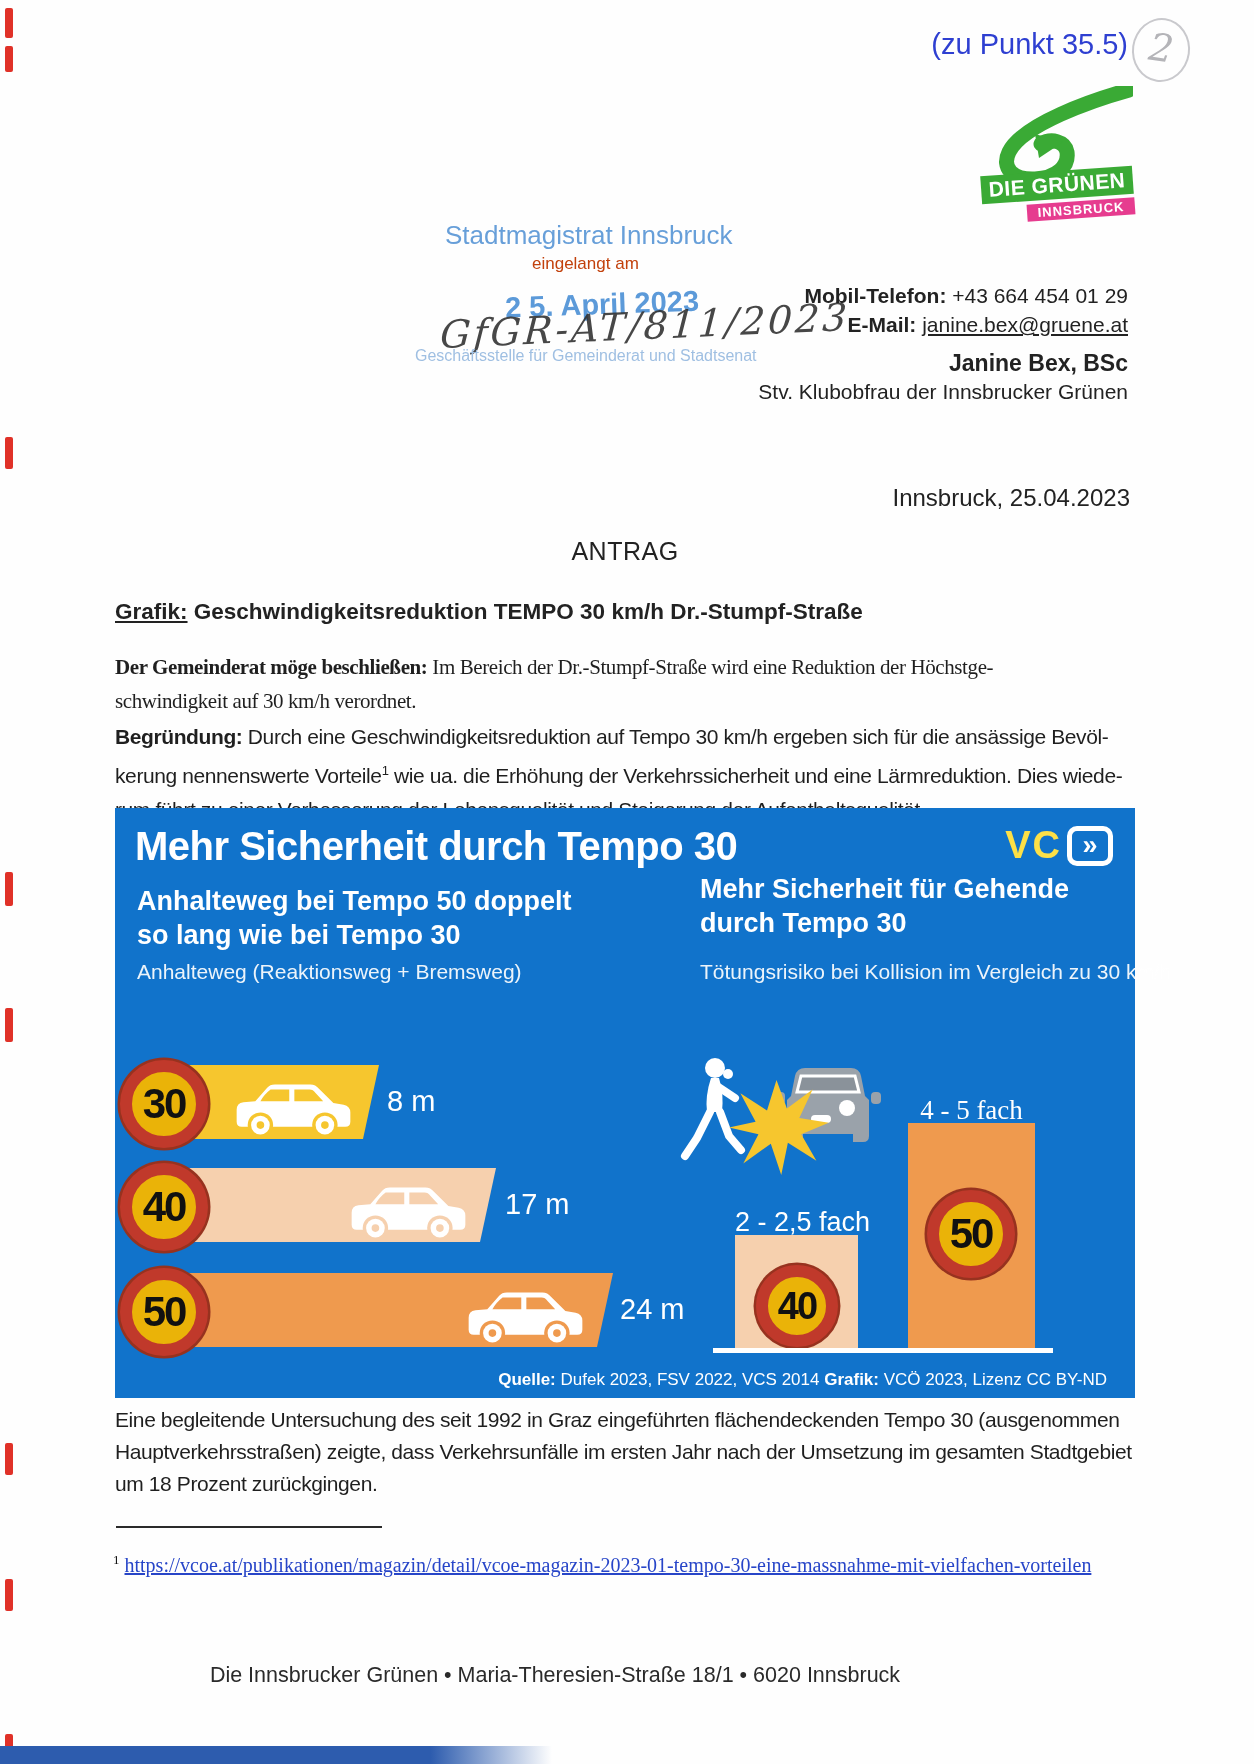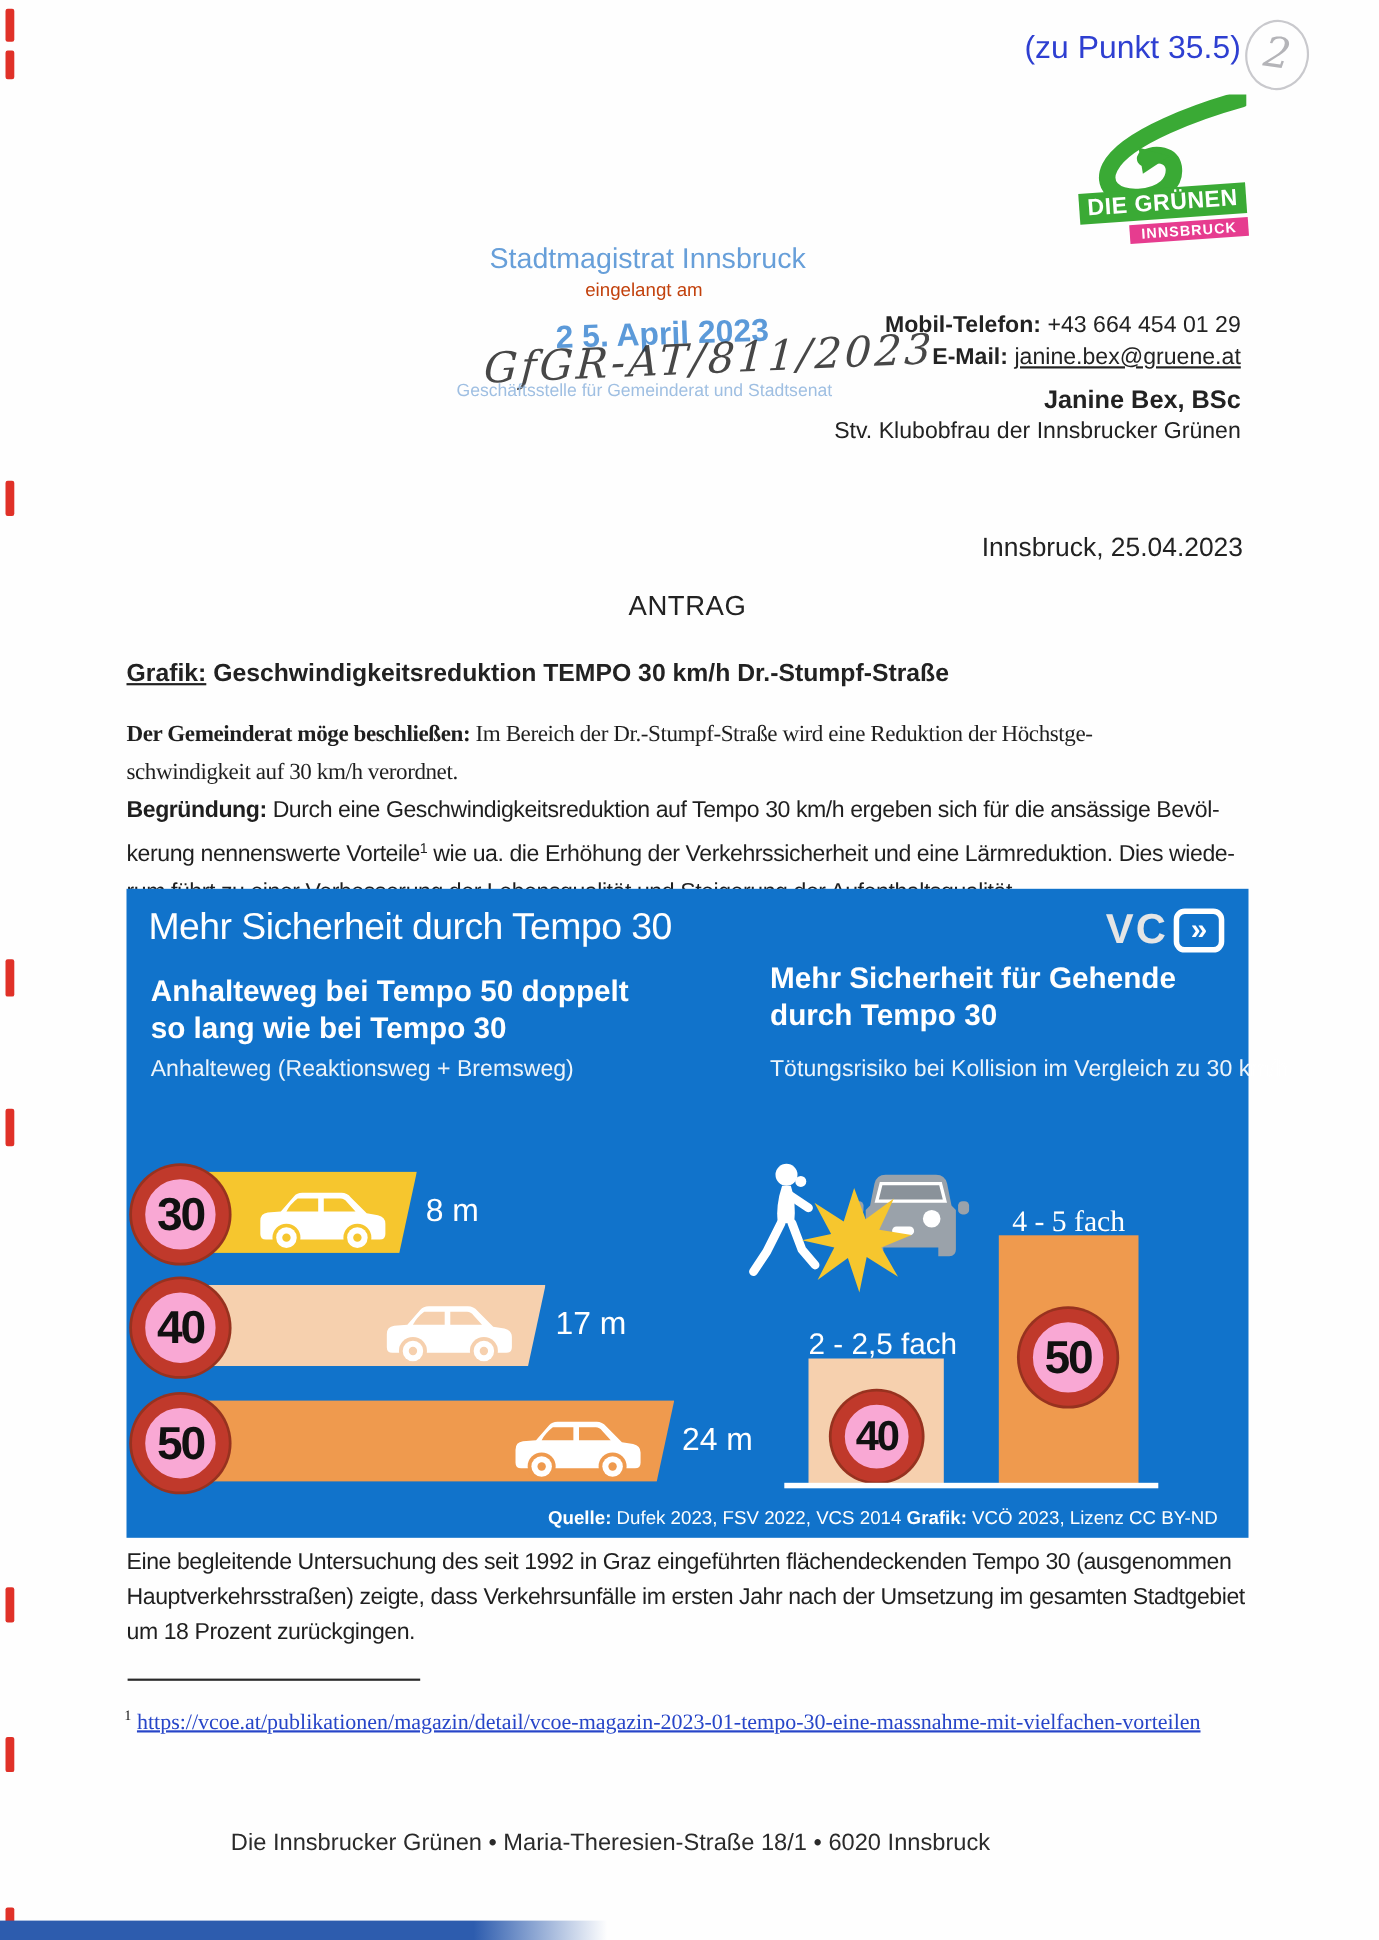--- a/index.html
+++ b/index.html
@@ -49,29 +49,29 @@
   .betreff{top:599px;left:115px;font-size:22.5px;font-weight:bold;}
 
   .para{left:115px;font-size:21px;letter-spacing:-0.4px;line-height:34px;color:#1f1f1f;}
   .para div{white-space:nowrap;}
   .p3{line-height:32px;}
   sup{font-size:13px;}
 
   
   .info{top:808px;left:115px;width:1020px;height:590px;}
   .info .t{position:absolute;color:#fff;}
-  .info-title{top:16px;left:20px;font-size:34px;letter-spacing:-.5px;font-weight:400;}
+  .info-title{top:16px;left:20px;font-size:40px;letter-spacing:-.5px;font-weight:700;}
   .vcoe{top:16px;right:22px;display:flex;align-items:center;gap:5px;}
-  .vcoe .vc{color:#e5e5e5;font-size:38px;font-weight:bold;letter-spacing:2px;}
+  .vcoe .vc{color:#fde047;font-size:38px;font-weight:bold;letter-spacing:2px;}
   .vcoe .box{width:36px;height:30px;border:5px solid #fff;border-radius:10px;color:#fff;
              font-size:27px;font-weight:bold;text-align:center;line-height:28px;}
   .col-head{font-size:27px;font-weight:bold;line-height:34px;}
   .col-sub{font-size:21px;opacity:.92;}
 
-  .sign{position:absolute;background:#f9a8d4;border:12px solid #c0392b;border-radius:50%;
+  .sign{position:absolute;background:#eab308;border:12px solid #c0392b;border-radius:50%;
         box-shadow:0 0 0 2.5px #97321f;display:flex;align-items:center;justify-content:center;}
   .sign span{font-weight:bold;color:#111;letter-spacing:-2px;}
   .sign-l{width:64px;height:64px;}
   .sign-l span{font-size:42px;}
   .lbar{position:absolute;left:45px;height:74px;
         clip-path:polygon(0 0,100% 0,calc(100% - 16px) 100%,0 100%);}
   .lbar svg{position:absolute;bottom:2px;}
   .dist{position:absolute;color:#fff;font-size:29px;}
 
   .rbar{position:absolute;}

